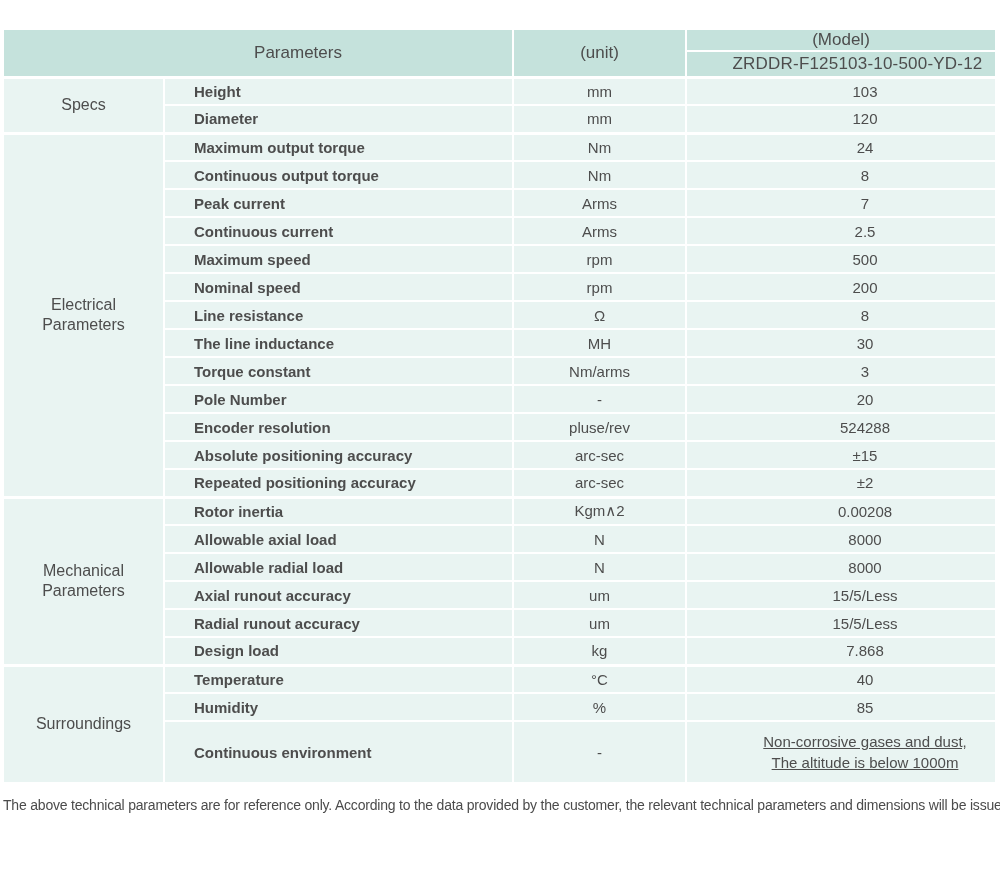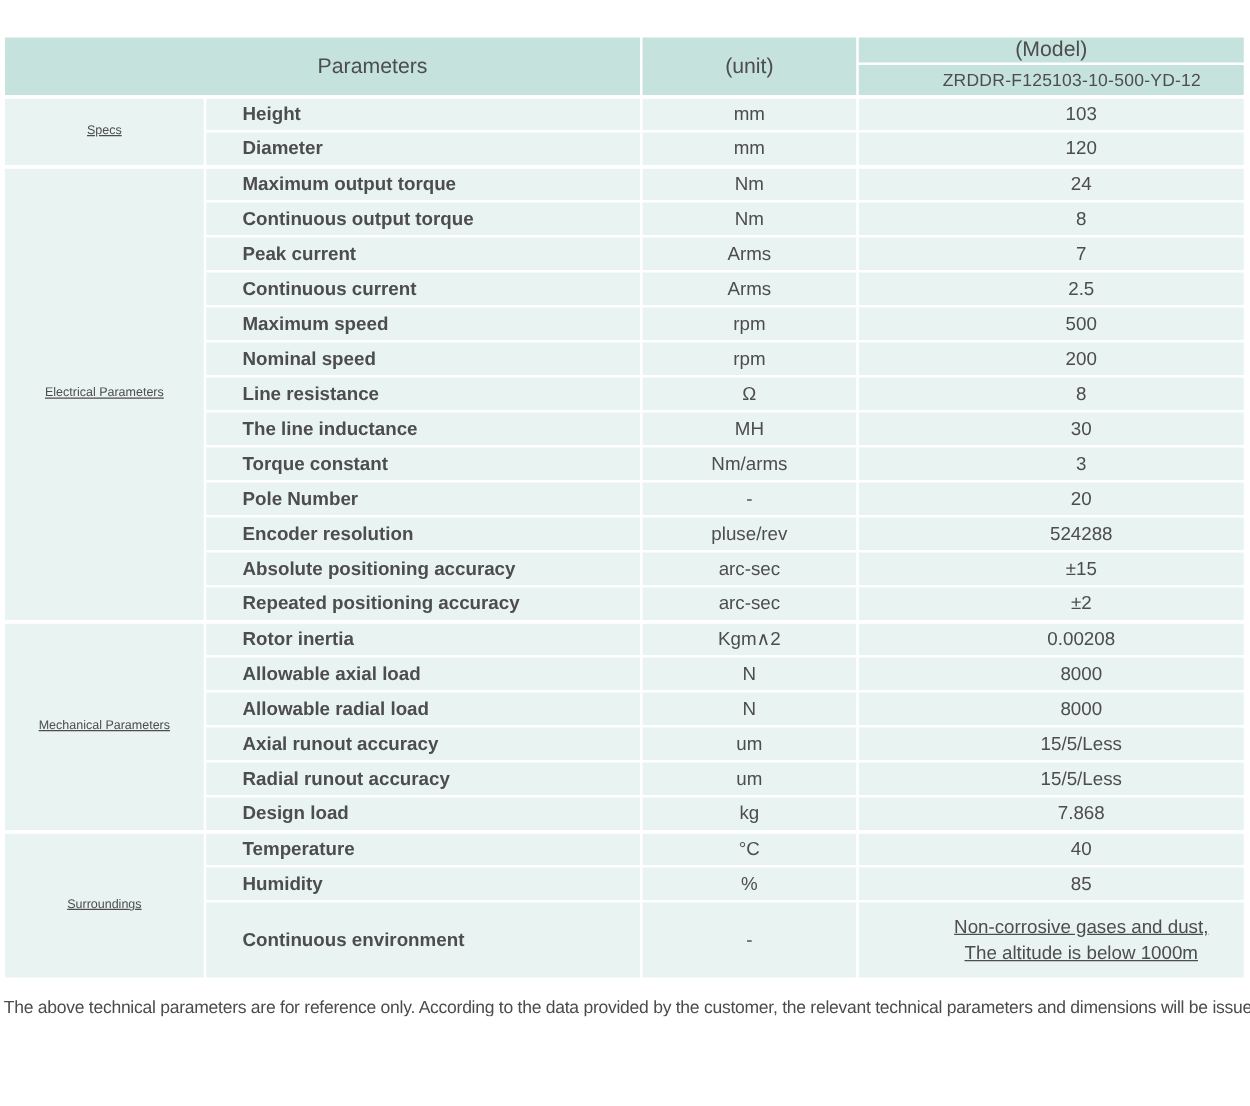--- a/index.html
+++ b/index.html
@@ -38,36 +38,35 @@
   }
   thead th{
     background:var(--header-bg);
     font-size:17px;
   }
   th.h-parameters{
     height:27px;
     padding-left:80px;
   }
   th.h-model-number{
-    font-size:14px;
+    font-size:17px;
     height:26px;
     letter-spacing:0.2px;
     padding-left:33px;
   }
   tbody td{
     background:var(--row-bg);
     font-size:15px;
     height:28px;
   }
   tbody{border-top:3px solid #ffffff;}
   td.cell-label{
     padding:0 25px;
     line-height:20px;
-    font-size:10px;
-    text-decoration:underline;
+    font-size:16px;
   }
   td.cell-name{
     text-align:left;
     padding-left:29px;
     font-weight:bold;
   }
   td.cell-value{
     font-size:15px;
     padding-left:48px;
   }

